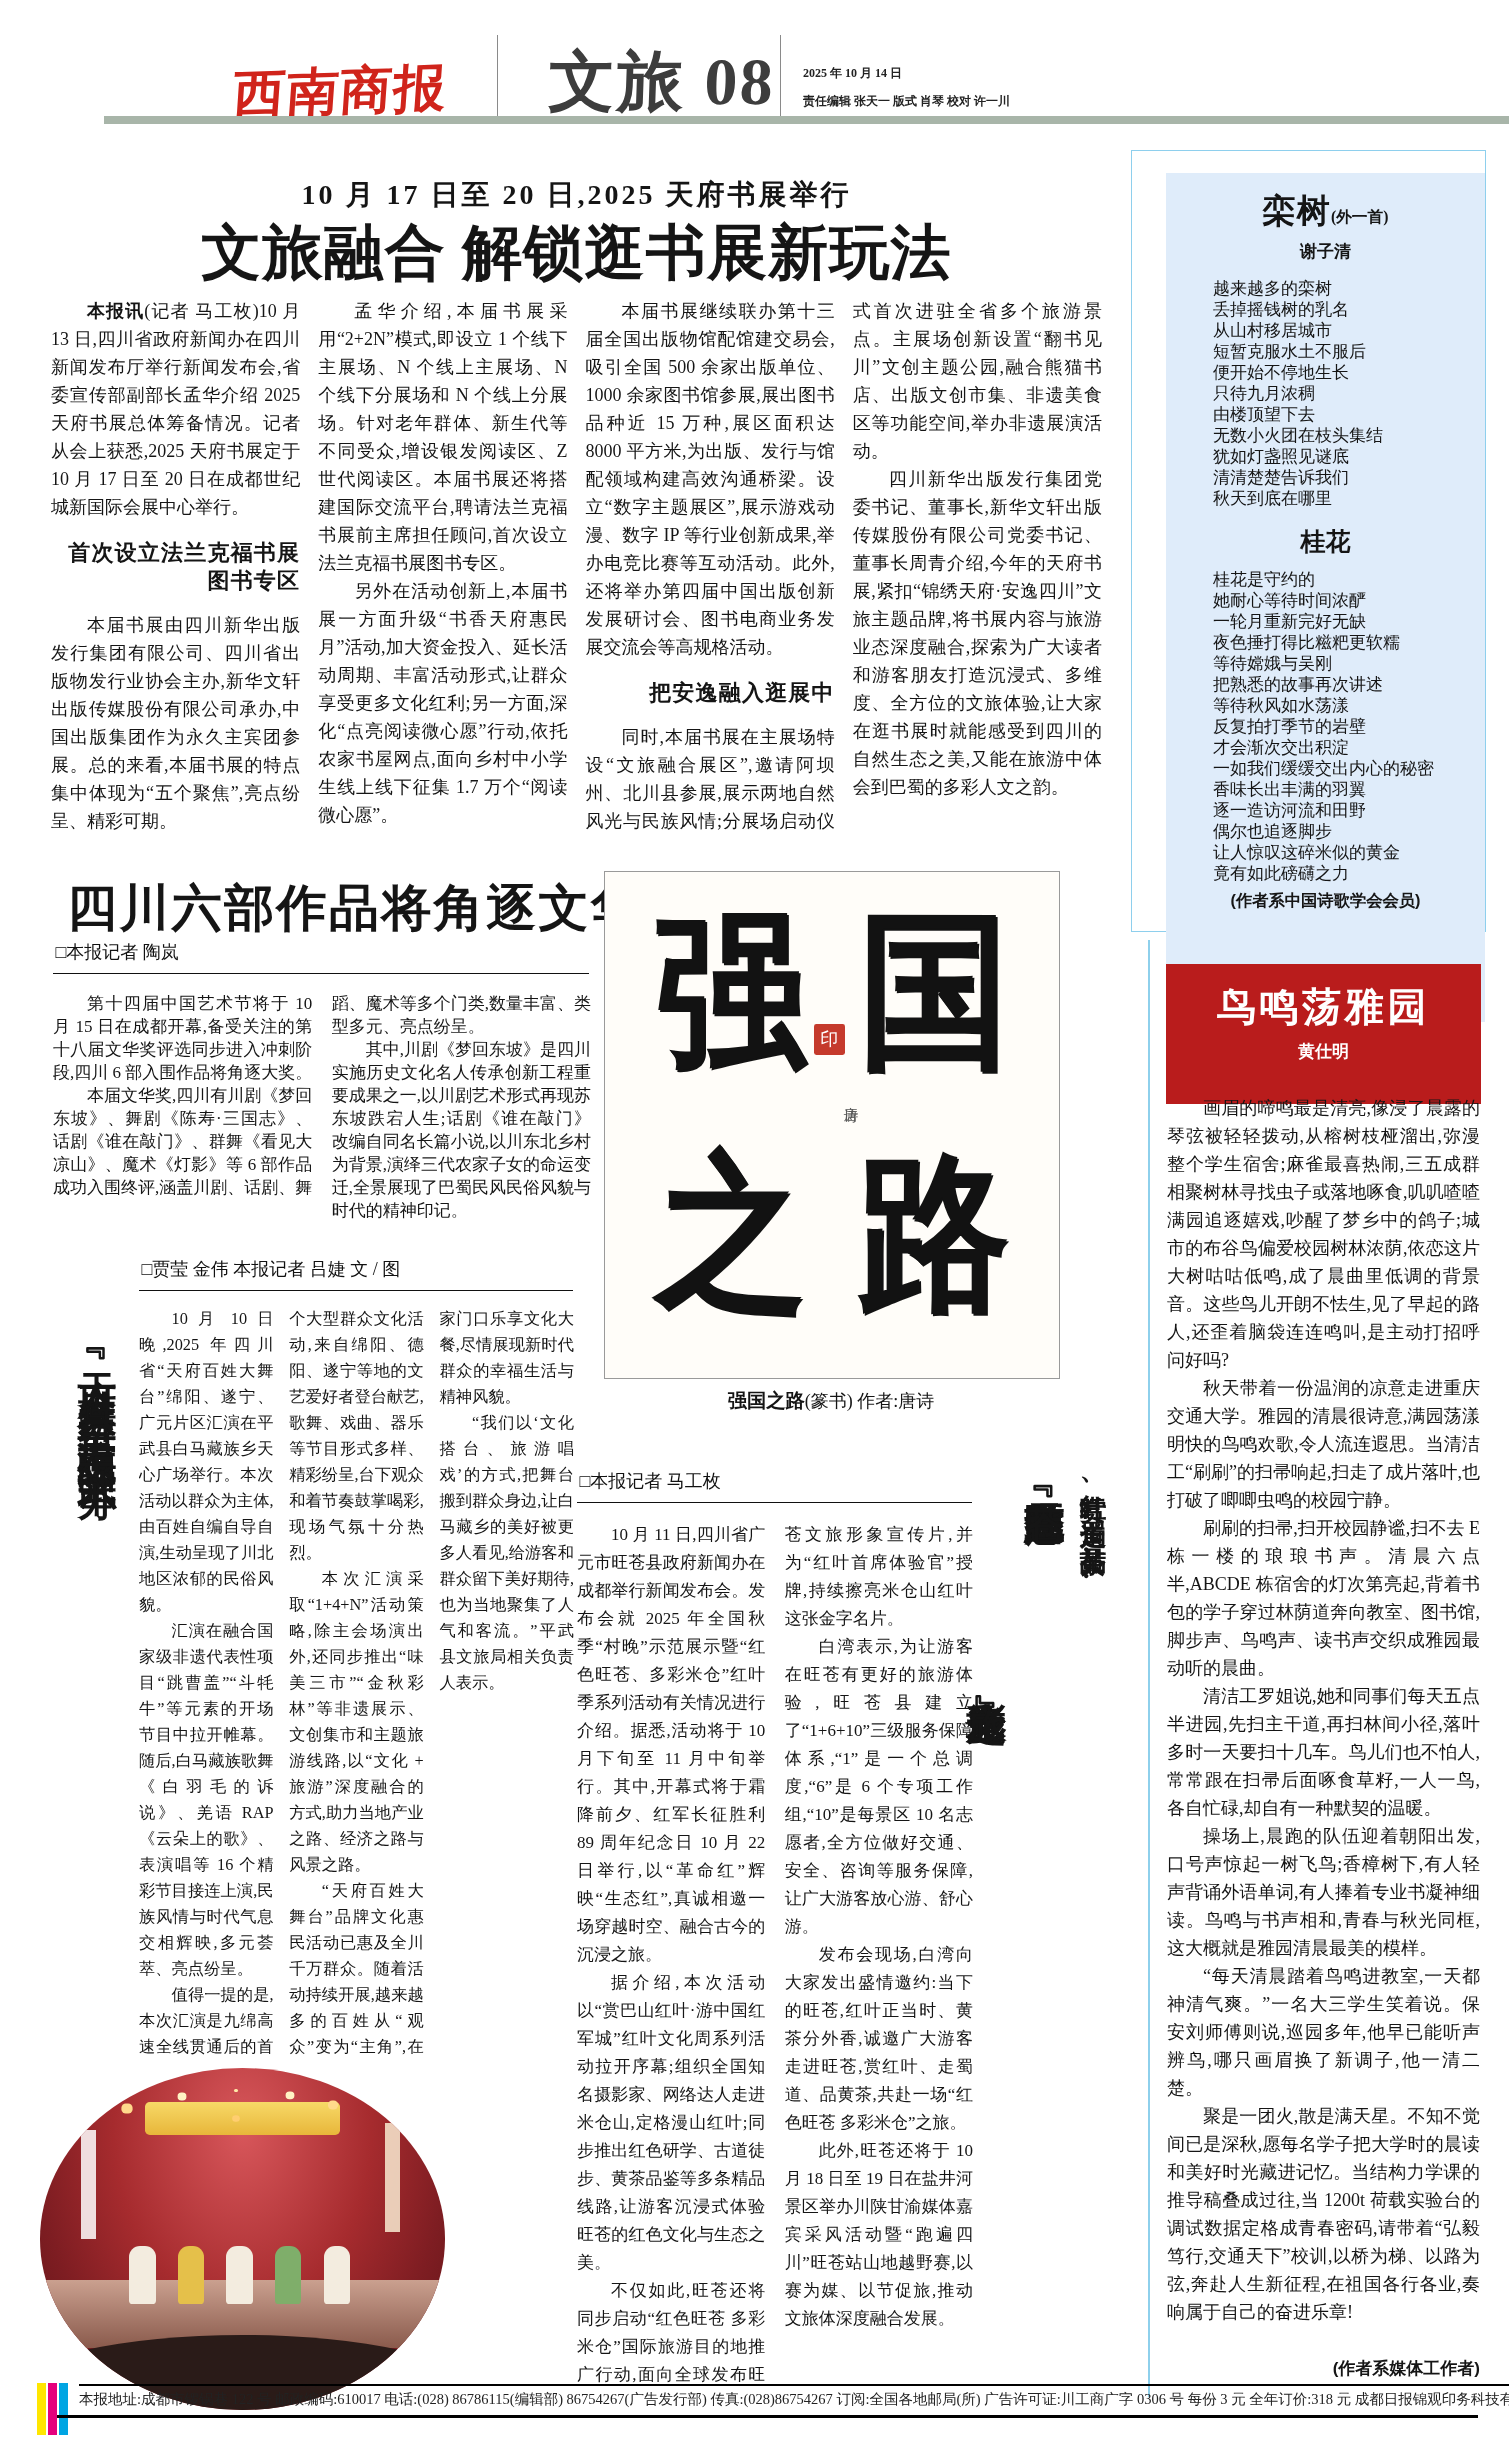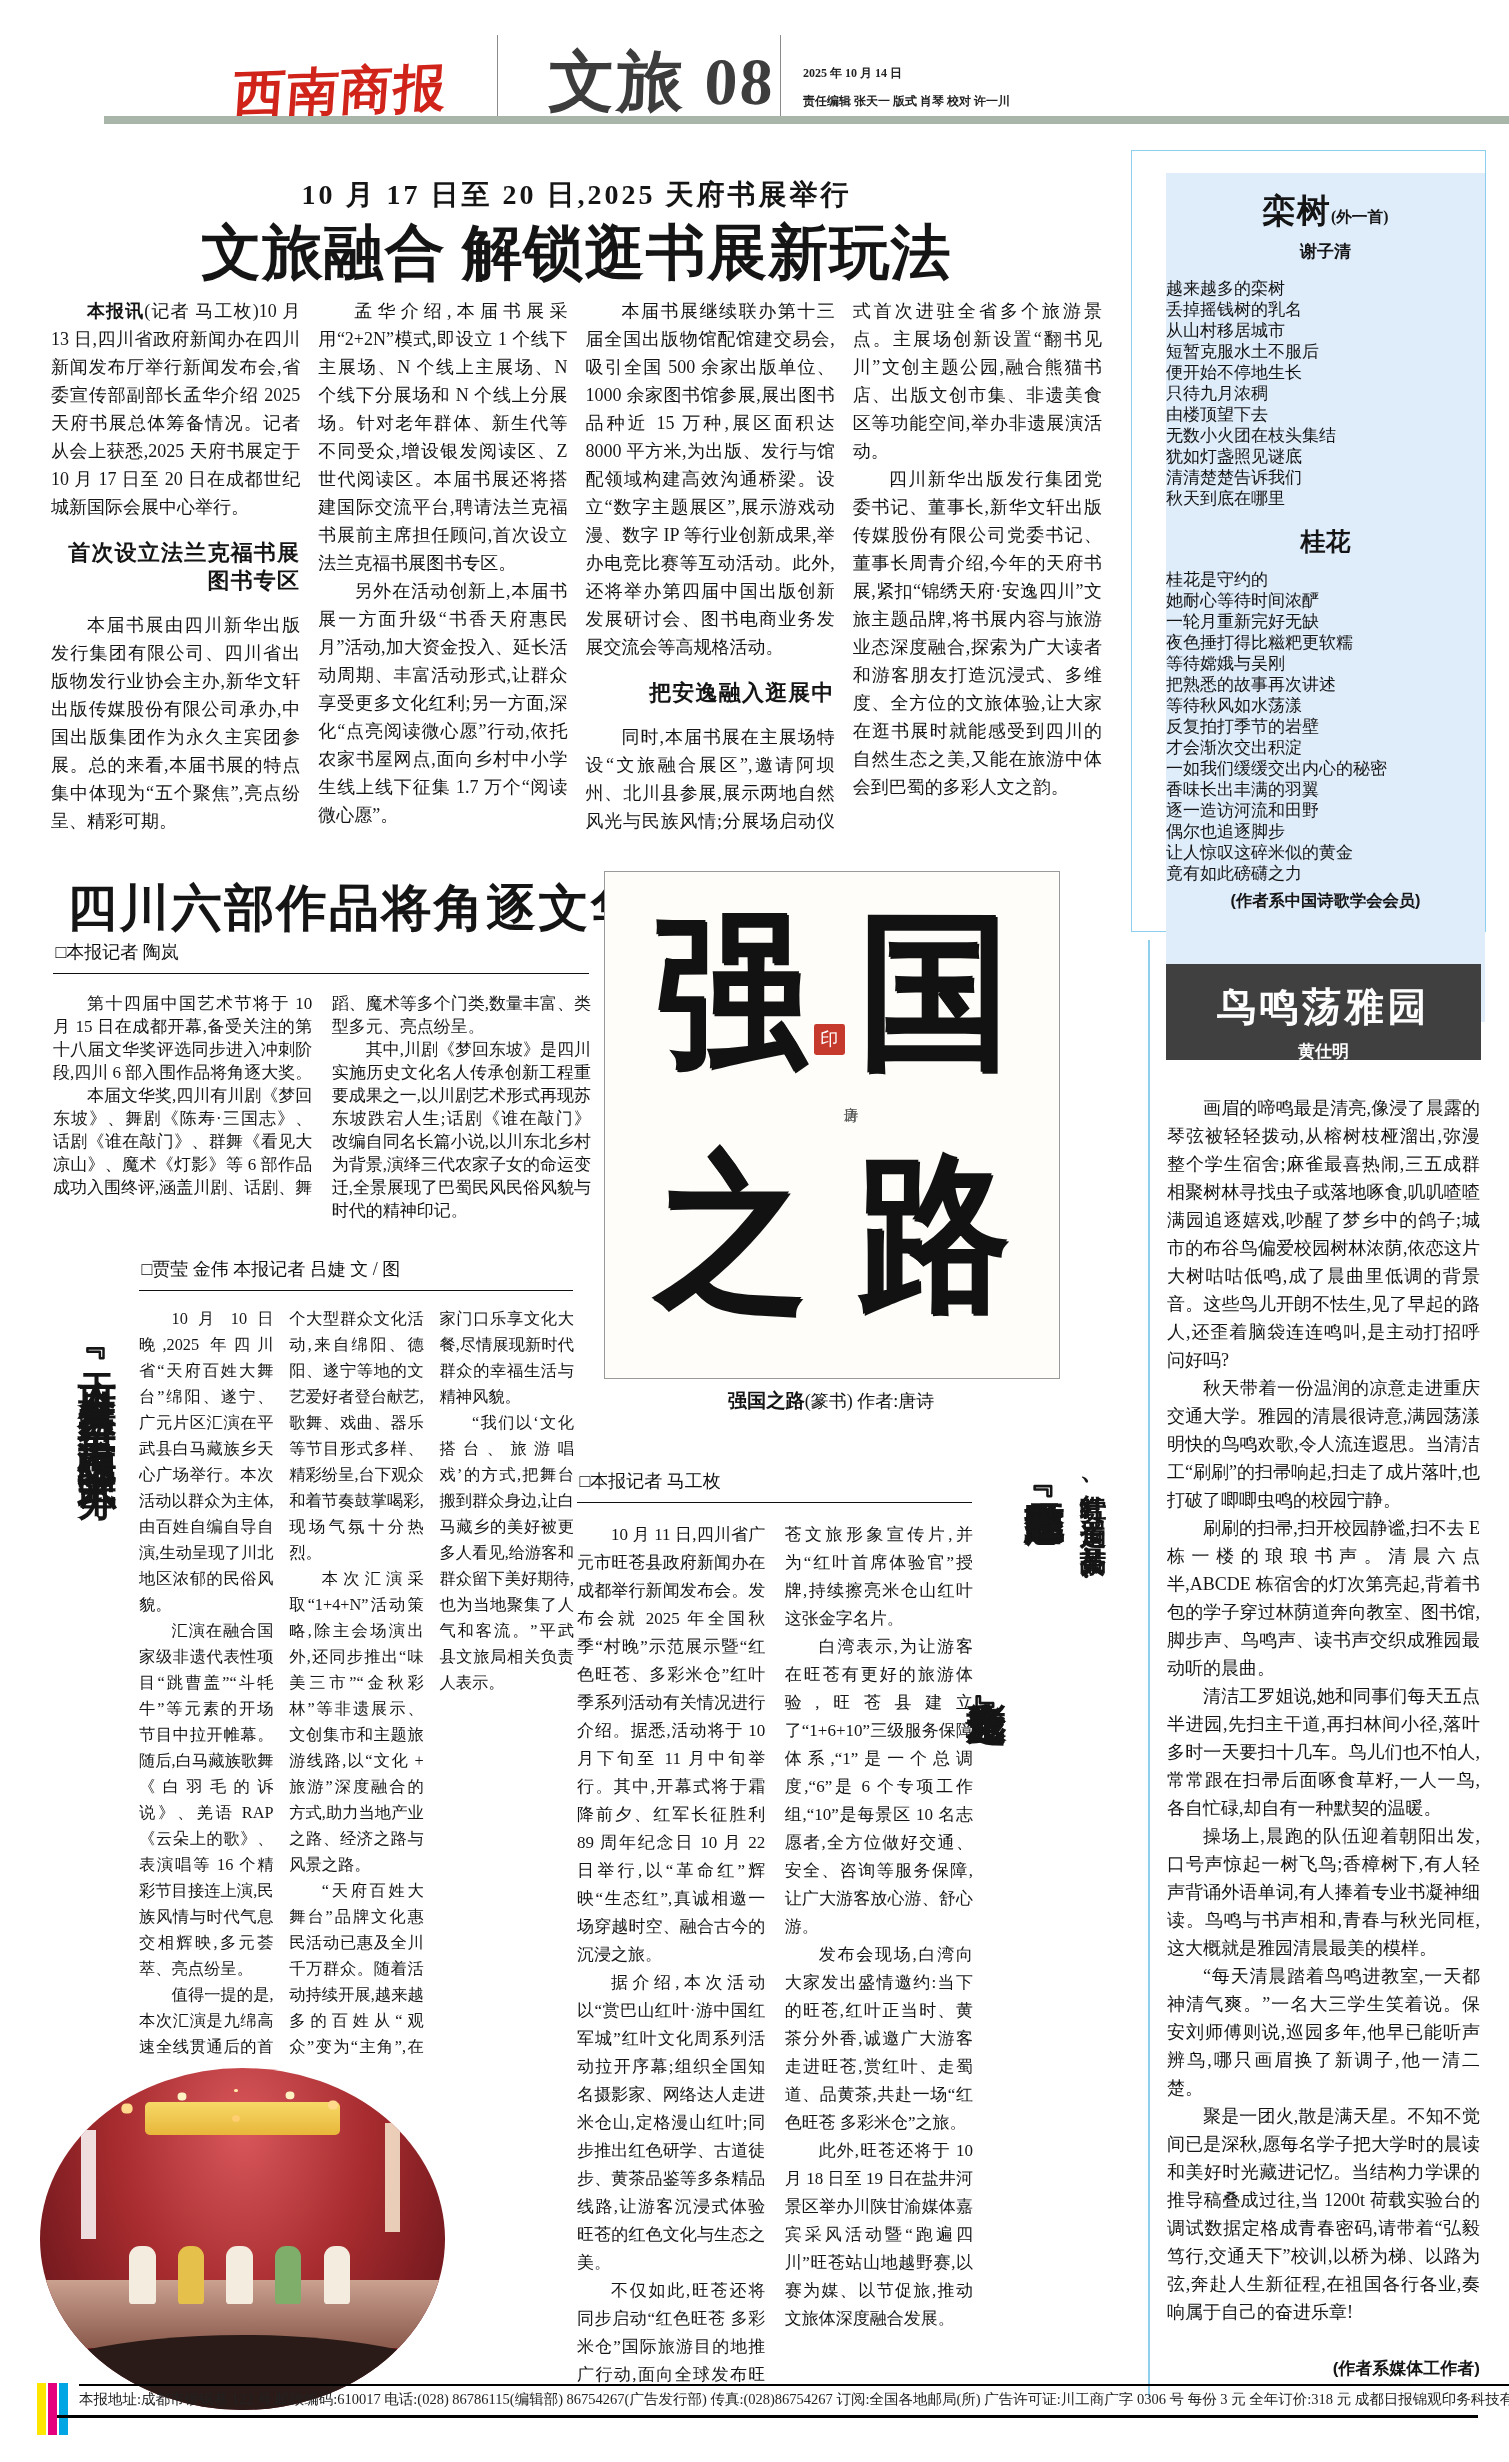--- a/index.html
+++ b/index.html
@@ -18,21 +18,21 @@
   .main-body{left:51px;top:297px;width:1051px;height:551px;column-count:4;column-gap:18px;column-fill:auto;overflow:hidden;font-size:18px;line-height:28px;text-align:justify;}
   .main-body p,.colflow p{margin:0;text-indent:2em;}
   .subhead{break-inside:avoid;text-align:right;font-family:"Liberation Sans","DejaVu Sans",sans-serif;font-size:22px;font-weight:900;letter-spacing:1.2px;margin:18px 0 15.7px;text-indent:0;}
   .lead-b{font-weight:900;}
   
   .poem-frame{left:1131px;top:150px;width:353px;height:780px;border:1.8px solid #8ecfed;background:transparent;}
   .poem-panel{left:1166px;top:173px;width:319px;height:849px;background:#dfecfa;overflow:hidden;padding:15.7px 0 0 0;box-sizing:border-box;}
   .poem-title{text-align:center;font-size:33px;font-weight:900;letter-spacing:1.2px;}
   .poem-title .note{font-size:15.7px;font-weight:700;letter-spacing:0;}
   .poem-author{text-align:center;font-family:"Liberation Sans","DejaVu Sans",sans-serif;font-size:17px;font-weight:700;margin-top:6px;}
-  .poem-lines{margin-top:15.7px;font-size:17px;line-height:21px;}
+  .poem-lines{padding-left:47px;margin-top:15.7px;font-size:17px;line-height:21px;}
   .poem-lines div{white-space:nowrap;}
   .poem2-title{text-align:center;font-family:"Liberation Sans","DejaVu Sans",sans-serif;font-size:25px;font-weight:900;margin-top:15.7px;}
   .poem-note{text-align:center;font-family:"Liberation Sans","DejaVu Sans",sans-serif;font-size:16.3px;font-weight:900;margin-top:6px;}
   
   .award-headline{left:53px;top:875px;width:544px;font-size:50px;font-weight:900;letter-spacing:2.4px;white-space:nowrap;margin-left:14px;}
   .byline{font-size:18px;color:#111;border-bottom:1.8px solid #111;padding:0 0 8.5px 2.4px;}
   .award-byline{left:53px;top:940px;width:534px;}
   .award-body{left:53px;top:992px;width:538px;height:244px;column-count:2;column-gap:19.3px;column-fill:auto;overflow:hidden;font-size:17px;line-height:23px;text-align:justify;}
   
   .calli-box{left:604px;top:871px;width:454px;height:506px;border:1.2px solid #9a9a9a;background:#fffdf9;overflow:hidden;}
@@ -56,21 +56,21 @@
   .photo .lights{position:absolute;left:48%;top:6%;width:3.6px;height:3.6px;border-radius:50%;background:#ffe9a8;box-shadow:-109px 18px 0 3.6px #ffd98c,97px 14.5px 0 3px #ffd98c,-54px 6px 0 2.4px #fff3c4,54px 4.8px 0 2.4px #fff3c4,0 28px 0 1.8px #ffce70;}
   
   .wc-byline{left:577px;top:1469px;width:393px;}
   .wc-body{left:577px;top:1521px;width:396px;height:873px;column-count:2;column-gap:19.3px;column-fill:auto;overflow:hidden;font-size:17px;line-height:28px;text-align:justify;}
   .wc-vhead{left:962px;top:1472px;width:151px;height:713px;writing-mode:vertical-rl;}
   .wc-vhead .small{display:block;font-size:26.6px;font-weight:700;line-height:40px;padding-top:2.4px;}
   .wc-vhead .big{display:block;font-size:40px;font-weight:900;line-height:58px;}
   .wc-vhead .big.b2{text-indent:199px;}
   
   .blue-rule{left:1148px;top:940px;width:1.8px;height:1457px;background:#8ed0ec;}
-  .essay-titlebox{left:1166px;top:964px;width:315px;height:96px;background:#404040;color:#fff;text-align:center;overflow:hidden;}
+  .essay-titlebox{left:1166px;top:964px;width:315px;height:140px;background:#b91c1c;color:#fff;text-align:center;overflow:hidden;}
   .essay-title{font-size:39px;font-weight:900;letter-spacing:3.6px;margin-top:15.7px;}
   .essay-author{font-family:"Liberation Sans","DejaVu Sans",sans-serif;font-size:17px;font-weight:700;margin-top:6px;}
   .essay-body{left:1167px;top:1094px;width:313px;height:1261px;overflow:hidden;font-size:18px;line-height:28px;text-align:justify;}
   .essay-body p{margin:0;text-indent:2em;}
   .essay-note{left:1167px;top:2357px;width:313px;text-align:right;font-family:"Liberation Sans","DejaVu Sans",sans-serif;font-size:17px;font-weight:900;}
   
   .cmyk{top:2383px;width:8.5px;height:52px;}
   .f-rule1{left:79px;top:2384px;width:1431px;height:1.8px;background:#000;}
   .f-text{left:79px;top:2390px;width:1431px;text-align:center;font-size:14.5px;color:#222;white-space:nowrap;overflow:hidden;}
   .f-rule2{left:57px;top:2415px;width:1421px;height:3px;background:#000;}

